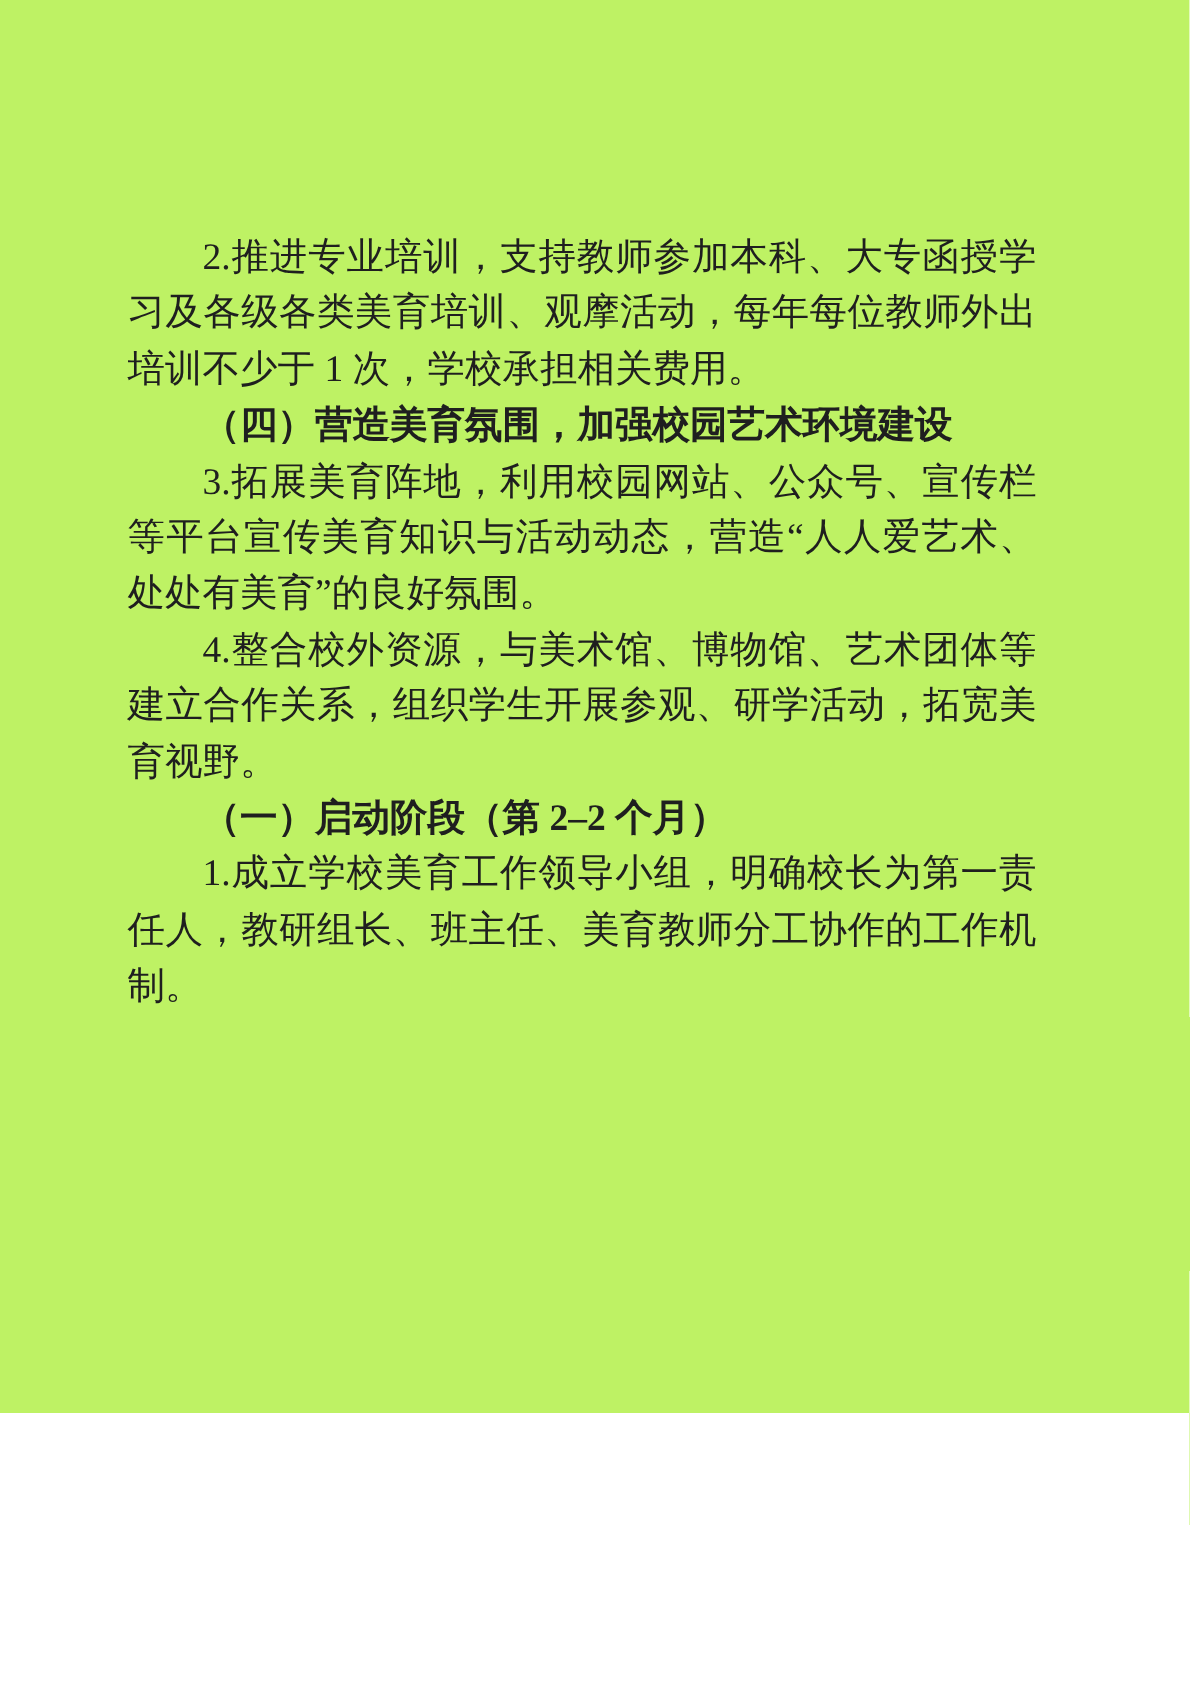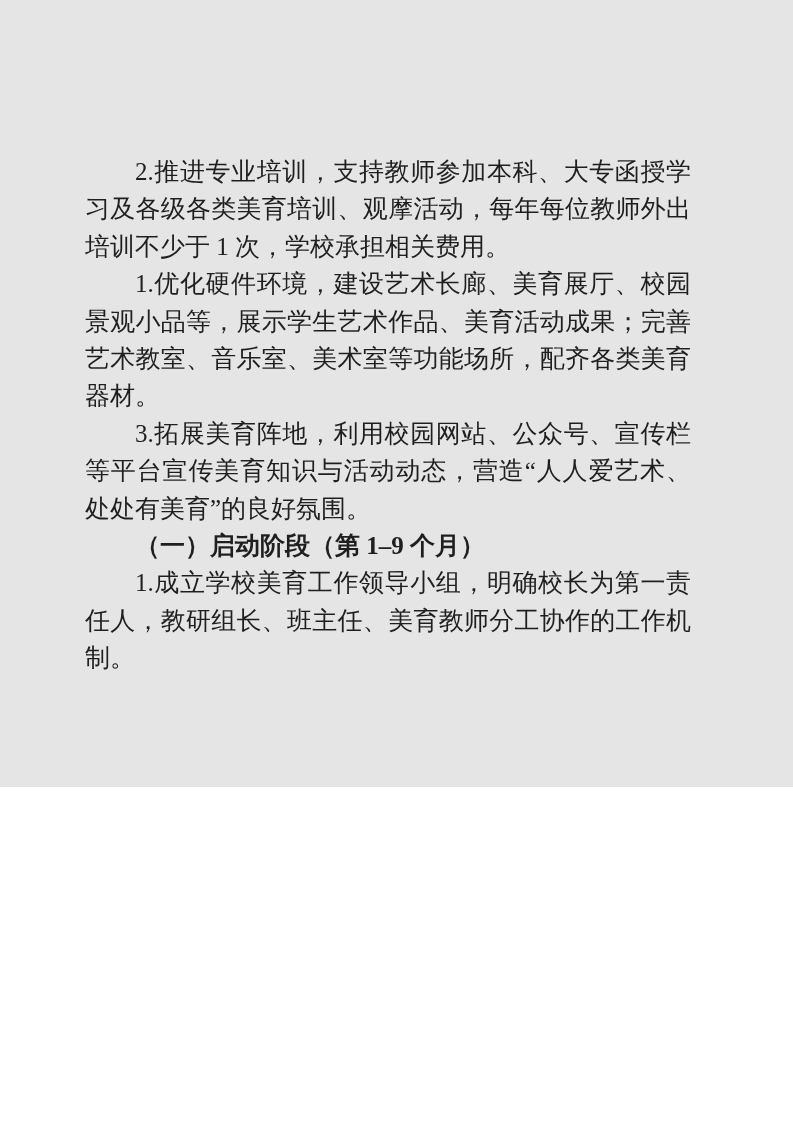--- a/index.html
+++ b/index.html
@@ -3,22 +3,22 @@
 <meta charset="utf-8">
 <style>
   html, body {
     margin: 0;
     padding: 0;
     background: #ffffff;
   }
   .page {
     position: relative;
     width: 793px;
-    height: 787px;
-    background: #e5e5e5;
+    height: 942px;
+    background: #bef264;
     overflow: hidden;
     font-family: "Liberation Serif", "DejaVu Serif", serif;
     color: #1f1f1f;
   }
   .content {
     position: absolute;
     top: 153px;
     left: 85px;
     width: 606px;
     font-size: 25px;
@@ -44,22 +44,23 @@
     color: #4a4a4a;
     letter-spacing: 3px;
   }
 </style>
 </head>
 <body>
 
 <div class="page">
   <div class="content">
     <p class="para">2.推进专业培训，支持教师参加本科、大专函授学习及各级各类美育培训、观摩活动，每年每位教师外出培训不少于 1 次，学校承担相关费用。</p>
-    <p class="para">1.优化硬件环境，建设艺术长廊、美育展厅、校园景观小品等，展示学生艺术作品、美育活动成果；完善艺术教室、音乐室、美术室等功能场所，配齐各类美育器材。</p>
+    <p class="heading">（四）营造美育氛围，加强校园艺术环境建设</p>
     <p class="para">3.拓展美育阵地，利用校园网站、公众号、宣传栏等平台宣传美育知识与活动动态，营造“人人爱艺术、处处有美育”的良好氛围。</p>
-    <p class="heading">（一）启动阶段（第 1–9 个月）</p>
+    <p class="para">4.整合校外资源，与美术馆、博物馆、艺术团体等建立合作关系，组织学生开展参观、研学活动，拓宽美育视野。</p>
+    <p class="heading">（一）启动阶段（第 2–2 个月）</p>
     <p class="para">1.成立学校美育工作领导小组，明确校长为第一责任人，教研组长、班主任、美育教师分工协作的工作机制。</p>
   </div>
 
   <div class="footer">
     <span>— 3 —</span>
   </div>
 </div>
 
 </body></html>

